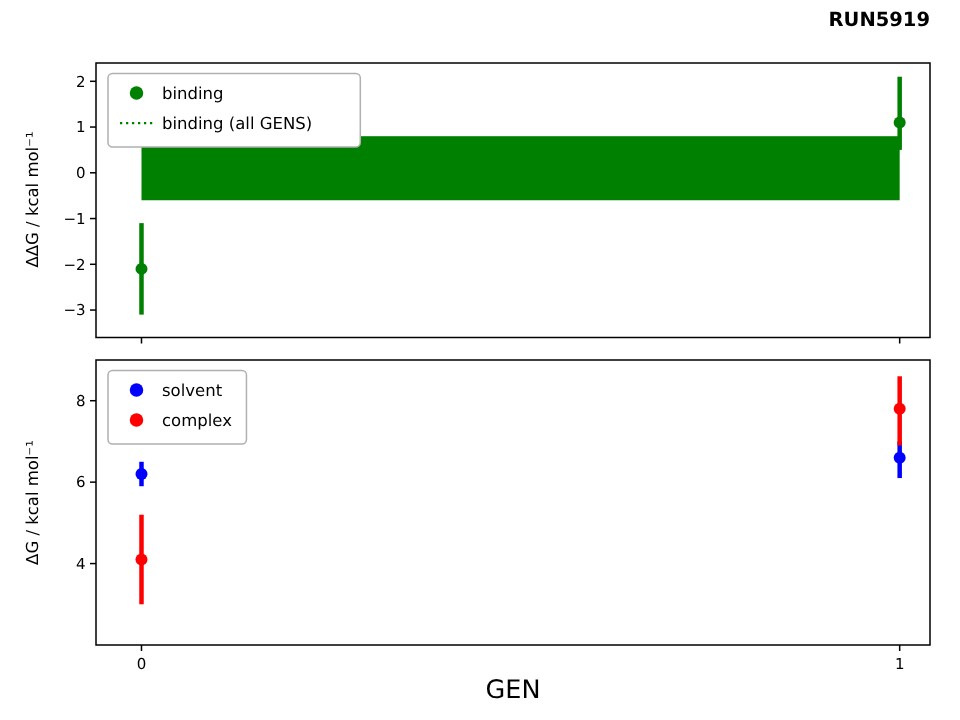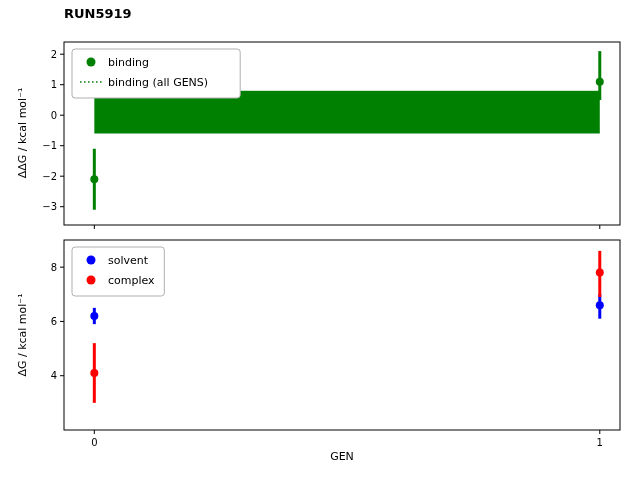--- a/index.html
+++ b/index.html
@@ -21,41 +21,41 @@
     top: 0;
   }
   svg text {
     font-family: "DejaVu Sans", sans-serif;
   }
   .fig-title {
     position: absolute;
     left: 64px;
     top: 6px;
     width: 556px;
-    text-align: left;
+    text-align: right;
     font-size: 13px;
     font-weight: bold;
     color: #000000;
   }
   .ylabel {
     position: absolute;
     white-space: nowrap;
     font-size: 11px;
     color: #000000;
     transform: translate(-50%, -50%) rotate(-90deg);
   }
   .ylabel-top  { left: 22px; top: 133px; }
   .ylabel-bottom { left: 22px; top: 335px; }
   .xlabel {
     position: absolute;
     left: 64px;
     top: 450px;
     width: 556px;
     text-align: center;
-    font-size: 11px;
+    font-size: 17px;
     color: #000000;
   }
 </style>
 </head>
 <body>
 
 <div class="figure">
   <div class="fig-title">RUN5919</div>
   <svg width="640" height="480" viewBox="0 0 640 480">
       <g>

